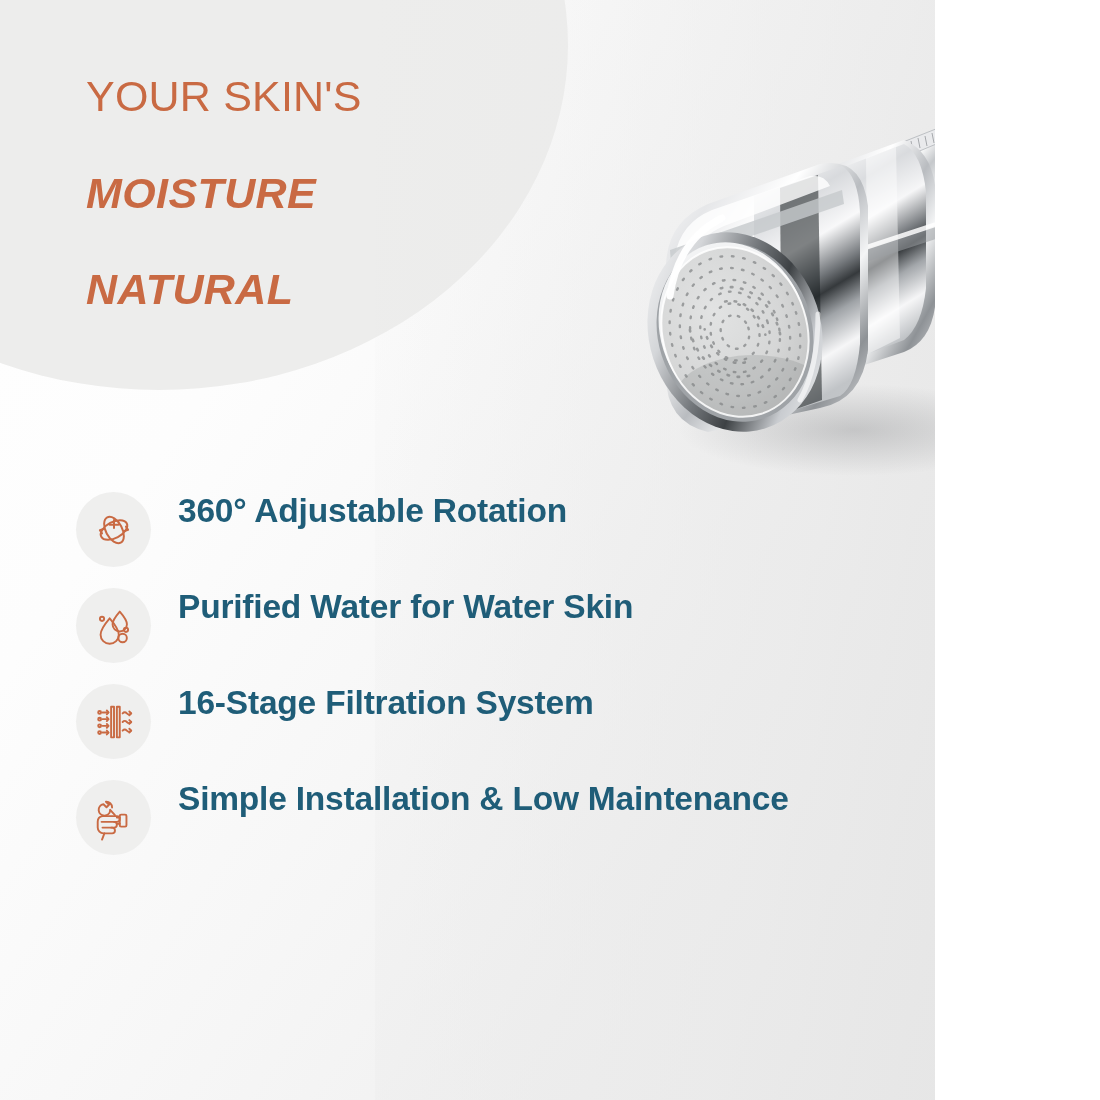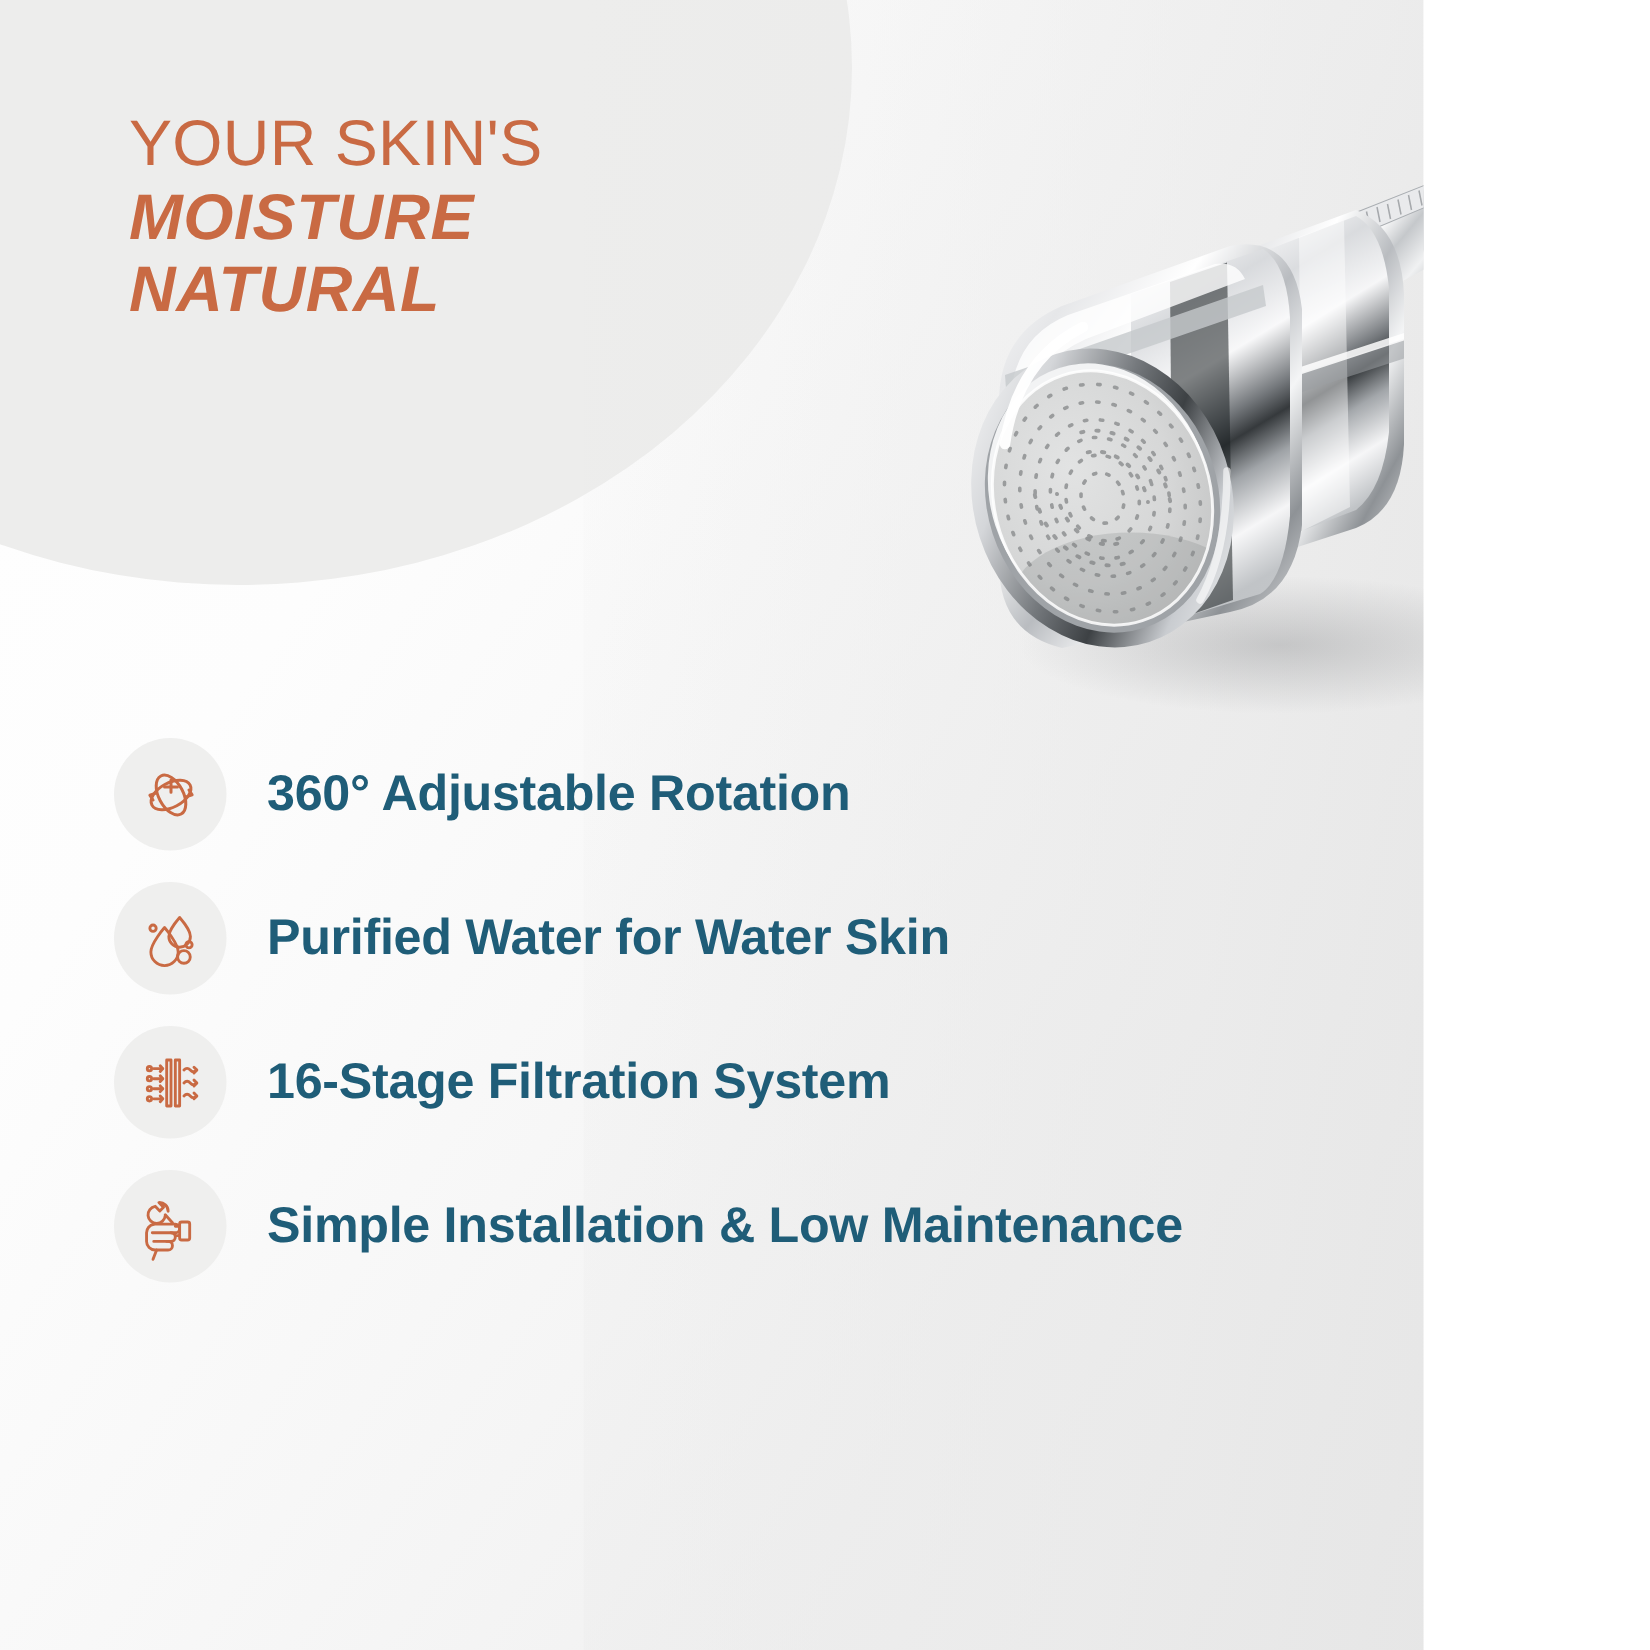--- a/index.html
+++ b/index.html
@@ -13,21 +13,20 @@
     position:relative;
     width:935px;height:1100px;
     background:
       linear-gradient(125deg,
         #ffffff 0%,
         #fdfdfd 28%,
         #f7f7f7 52%,
         #f1f1f1 74%,
         #ececec 100%);
     overflow:hidden;
-    padding-left:14px;
   }
   .blob2{
     position:absolute;
     left:-250px;top:-300px;
     width:818px;height:690px;
     background:#ededec;
     border-radius:50%;
   }
   
   .vignette{
@@ -38,34 +37,34 @@
 
   
   .headline{
     position:absolute;left:86px;top:72px;
     width:440px;
     color:#c96a43;
     line-height:1.13;
     letter-spacing:.2px;
   }
   .hl-line{display:block;font-size:43px;font-weight:400;}
-  .hl-line.em{font-weight:700;font-style:italic;font-size:43px;letter-spacing:.4px;}
+  .hl-line.em{font-weight:700;font-style:italic;font-size:43px;letter-spacing:.4px;margin-top:48px;}
 
   
   .product{
     position:absolute;left:604px;top:100px;width:440px;height:380px;
   }
   .ph-wrap{position:absolute;inset:0;}
 
   
   .features{
     position:absolute;left:76px;top:492px;width:960px;
   }
   .feature-row{
-    display:flex;align-items:center;
+    display:flex;
     height:75px;margin-bottom:21px;
   }
   .feature-row:last-child{margin-bottom:0;}
   .icon-badge{
     flex:0 0 auto;
     width:75px;height:75px;border-radius:50%;
     background:#efefee;
     display:flex;align-items:center;justify-content:center;
   }
   .icon-badge svg{display:block;}

